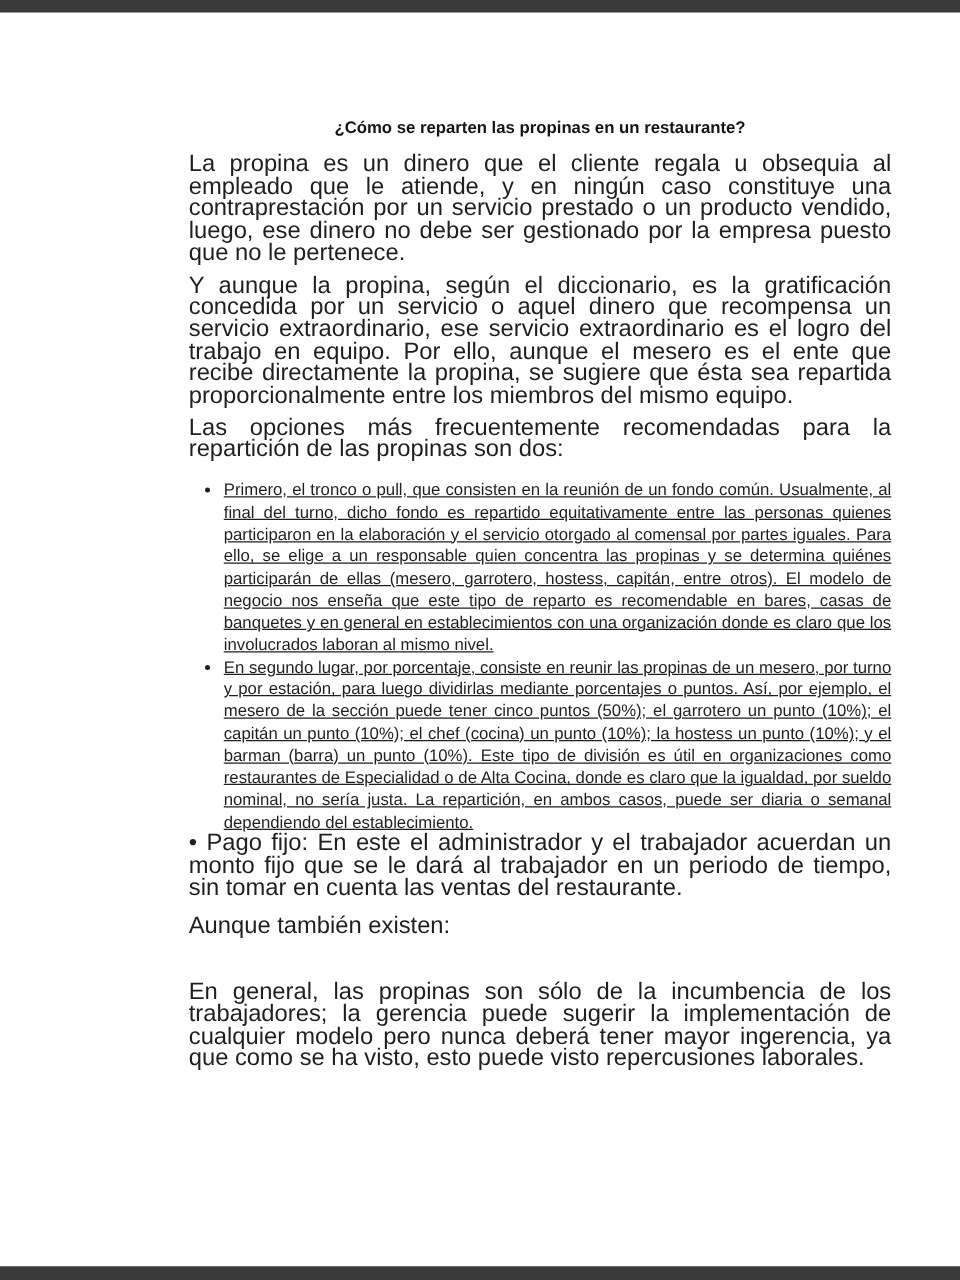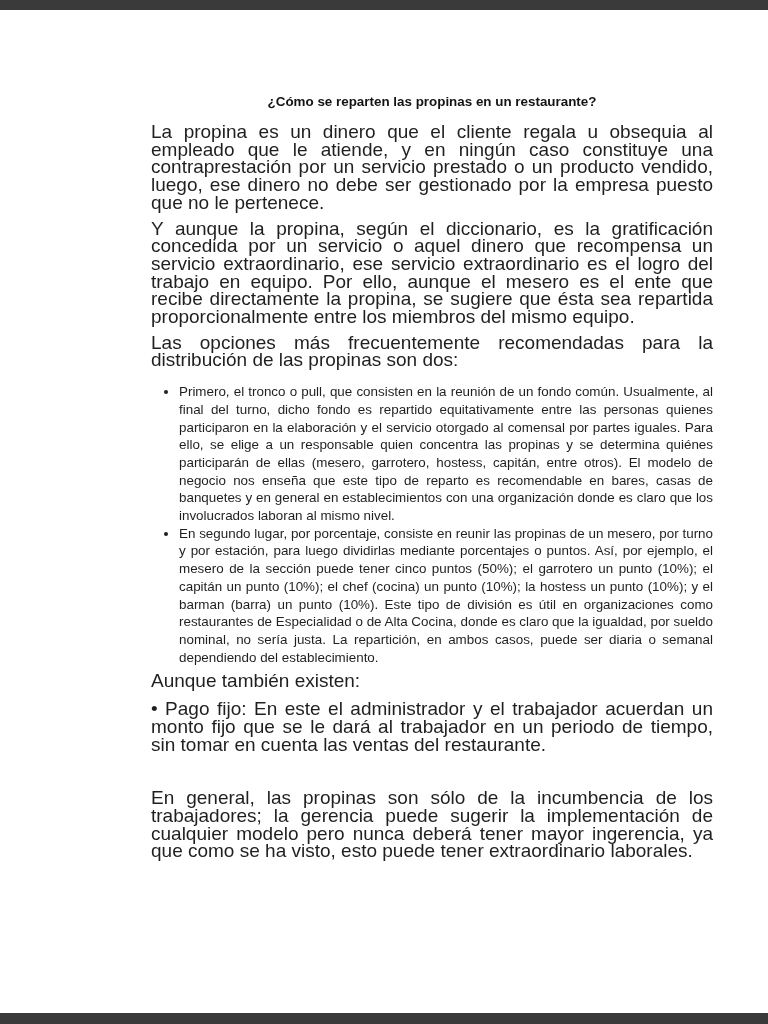--- a/index.html
+++ b/index.html
@@ -49,20 +49,21 @@
   .doc-para {
     margin: 0 0 8px 0;
     font-size: 19px;
     line-height: 17.7px;
     text-align: justify;
   }
   .options-list {
     margin: 14px 0 0 0;
     padding: 0 0 0 28px;
     list-style: disc outside;
+    text-decoration: underline;
   }
   .options-list li {
     font-size: 13.4px;
     line-height: 17.7px;
     text-align: justify;
     margin: 0;
   }
   .also-exist {
     margin: 6px 0 10px 0;
   }
@@ -81,31 +82,31 @@
   <div class="letterbox-bar top"></div>
 
   <div class="page">
 
     <h1 class="doc-title">¿Cómo se reparten las propinas en un restaurante?</h1>
 
     <p class="doc-para">La propina es un dinero que el cliente regala u obsequia al empleado que le atiende,  y en ningún caso constituye una contraprestación por un servicio prestado o un producto vendido, luego, ese dinero no debe ser gestionado por la empresa puesto que no le pertenece.</p>
 
     <p class="doc-para">Y aunque la propina, según el diccionario, es la gratificación concedida por un servicio o aquel dinero que recompensa un servicio extraordinario, ese servicio extraordinario es el logro del trabajo en equipo. Por ello, aunque el mesero es el ente que recibe directamente la propina, se sugiere que ésta sea repartida proporcionalmente entre los miembros del mismo equipo.</p>
 
-    <p class="doc-para">Las opciones más frecuentemente recomendadas para la distribución de las propinas son dos:</p>
+    <p class="doc-para">Las opciones más frecuentemente recomendadas para la repartición de las propinas son dos:</p>
 
     <ul class="options-list">
       <li>Primero, el tronco o pull, que consisten en la reunión de un fondo común. Usualmente, al final del turno, dicho fondo es repartido equitativamente entre las personas quienes participaron en la elaboración y el servicio otorgado al comensal por partes iguales. Para ello, se elige a un responsable quien concentra las propinas y se determina quiénes participarán de ellas (mesero, garrotero, hostess, capitán, entre otros). El modelo de negocio nos enseña que este tipo de reparto es recomendable en bares, casas de banquetes y en general en establecimientos con una organización donde es claro que los involucrados laboran al mismo nivel.</li>
       <li>En segundo lugar, por porcentaje, consiste en reunir las propinas de un mesero, por turno y por estación, para luego dividirlas mediante porcentajes o puntos. Así, por ejemplo, el mesero de la sección puede tener cinco puntos (50%); el garrotero un punto (10%); el capitán un punto (10%); el chef (cocina) un punto (10%); la hostess un punto (10%); y el barman (barra) un punto (10%). Este tipo de división es útil en organizaciones como restaurantes de Especialidad o de Alta Cocina, donde es claro que la igualdad, por sueldo nominal, no sería justa. La repartición, en ambos casos, puede ser diaria o semanal dependiendo del establecimiento.</li>
     </ul>
 
+    <p class="doc-para pago-para">• Pago fijo: En este el administrador y el trabajador acuerdan un monto fijo que se le dará al trabajador en un periodo de tiempo, sin tomar en cuenta las ventas del restaurante.</p>
+
     <p class="doc-para also-exist">Aunque también existen:</p>
 
-    <p class="doc-para pago-para">• Pago fijo: En este el administrador y el trabajador acuerdan un monto fijo que se le dará al trabajador en un periodo de tiempo, sin tomar en cuenta las ventas del restaurante.</p>
 
-
-    <p class="doc-para closing-para">En general, las propinas son sólo de la incumbencia de los trabajadores; la gerencia puede sugerir la implementación de cualquier modelo pero nunca deberá tener mayor ingerencia, ya que como se ha visto, esto puede tener extraordinario laborales.</p>
+    <p class="doc-para closing-para">En general, las propinas son sólo de la incumbencia de los trabajadores; la gerencia puede sugerir la implementación de cualquier modelo pero nunca deberá tener mayor ingerencia, ya que como se ha visto, esto puede visto repercusiones laborales.</p>
 
   </div>
 
   <div class="letterbox-bar bottom"></div>
 
 </div>
 
 </body></html>

